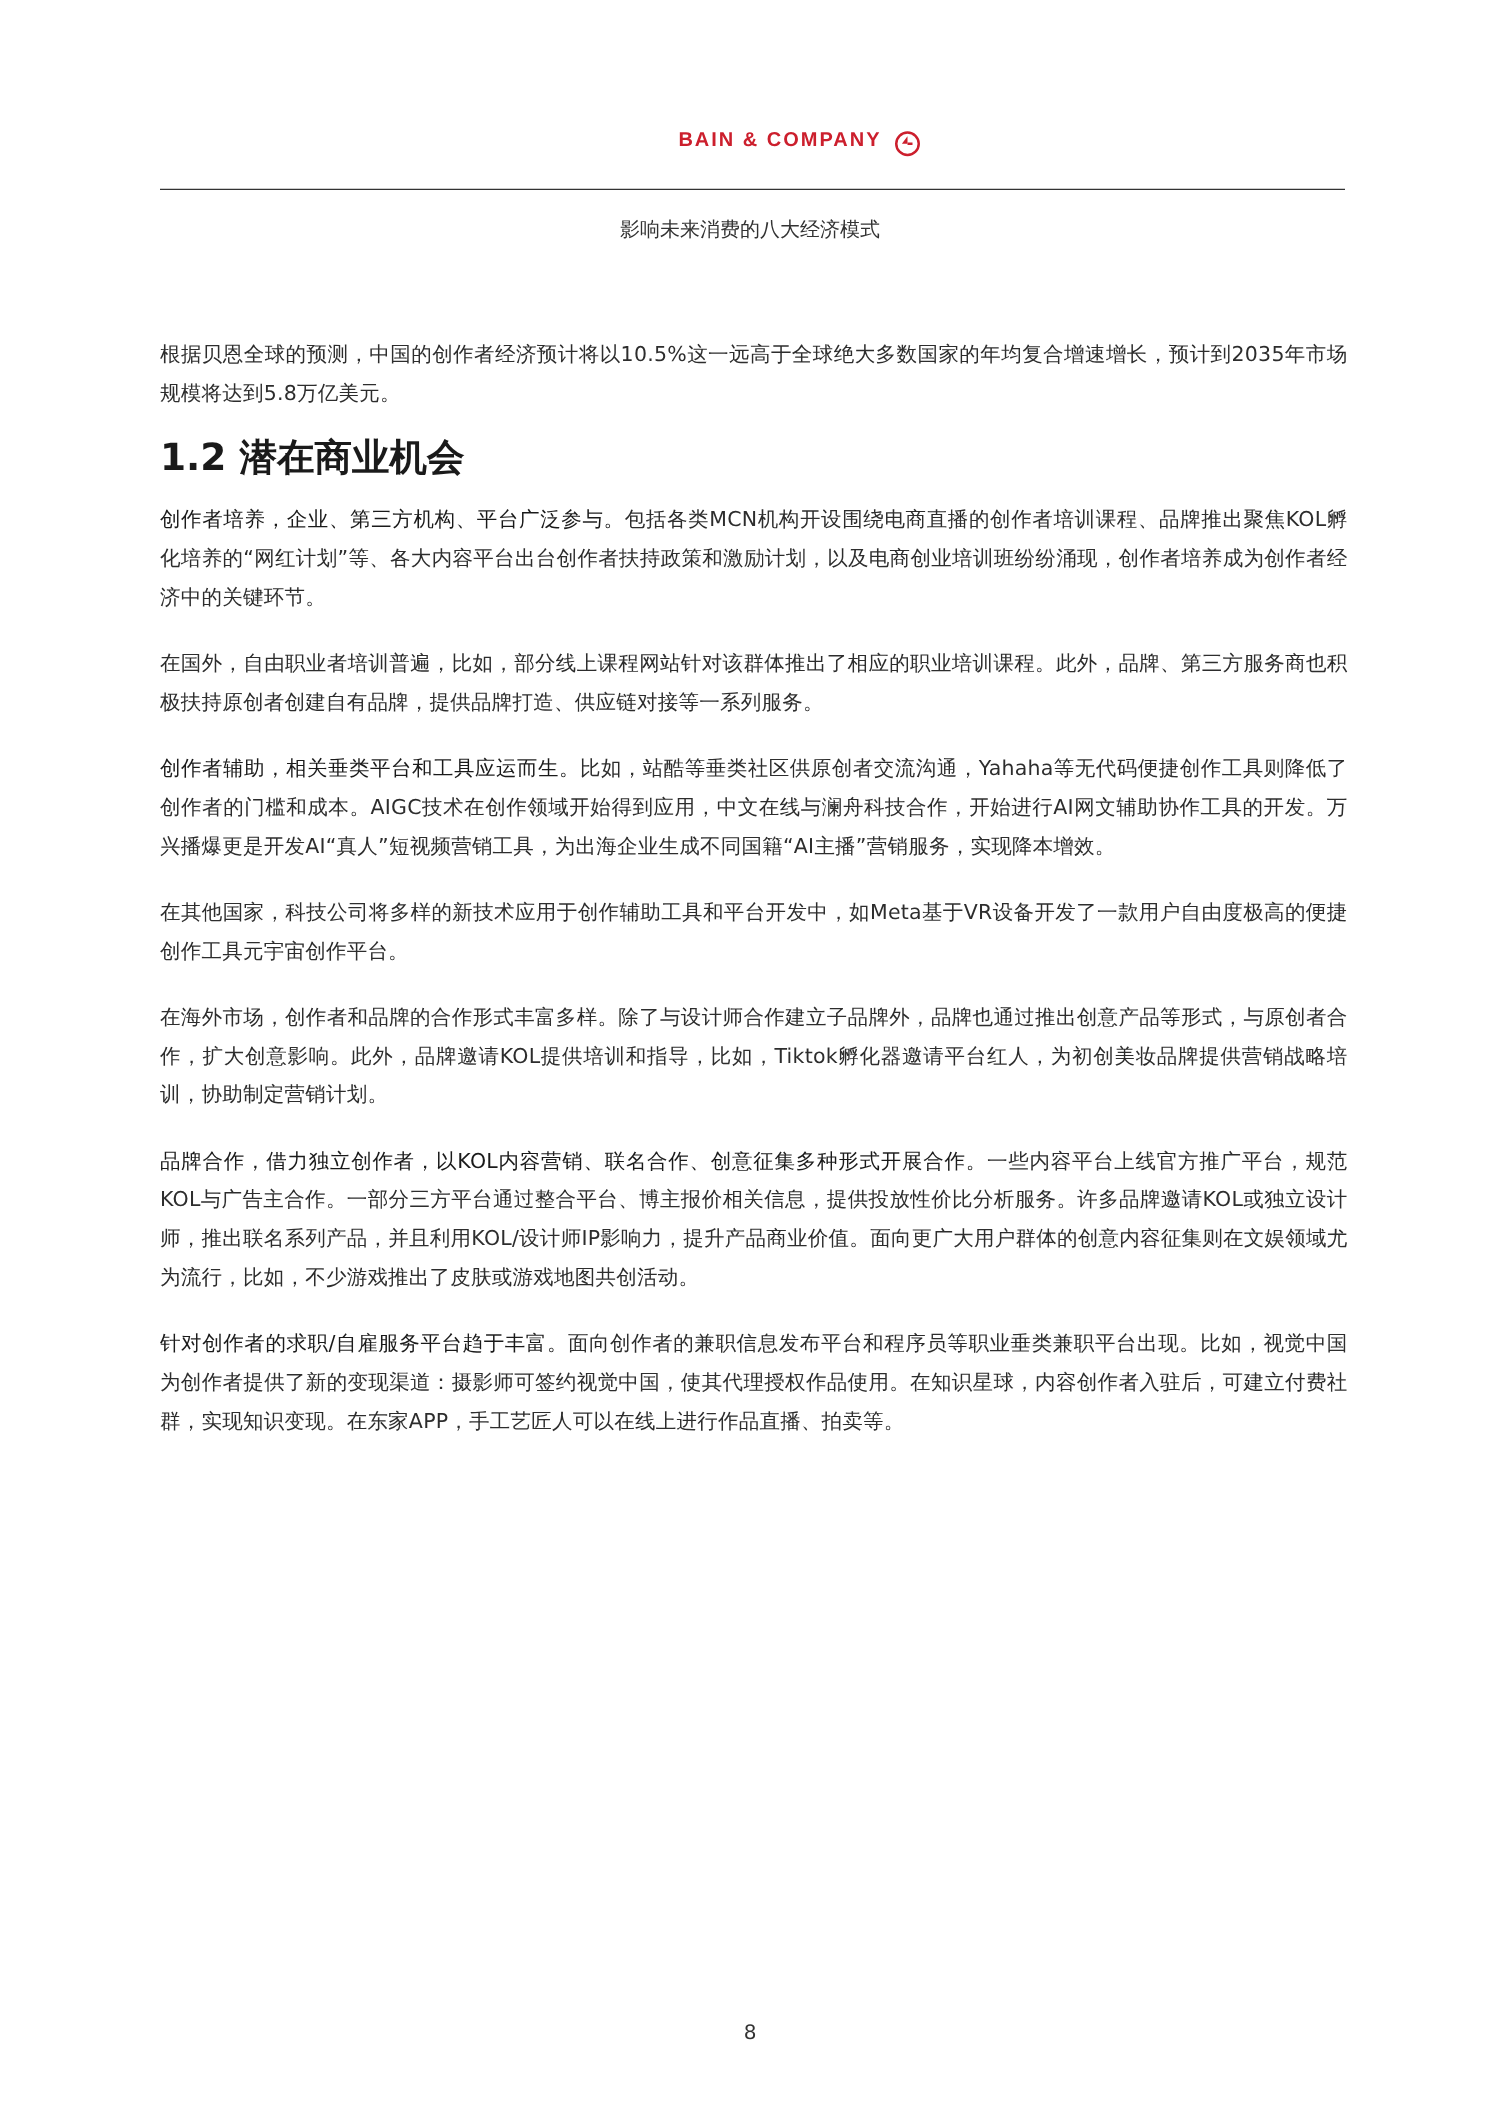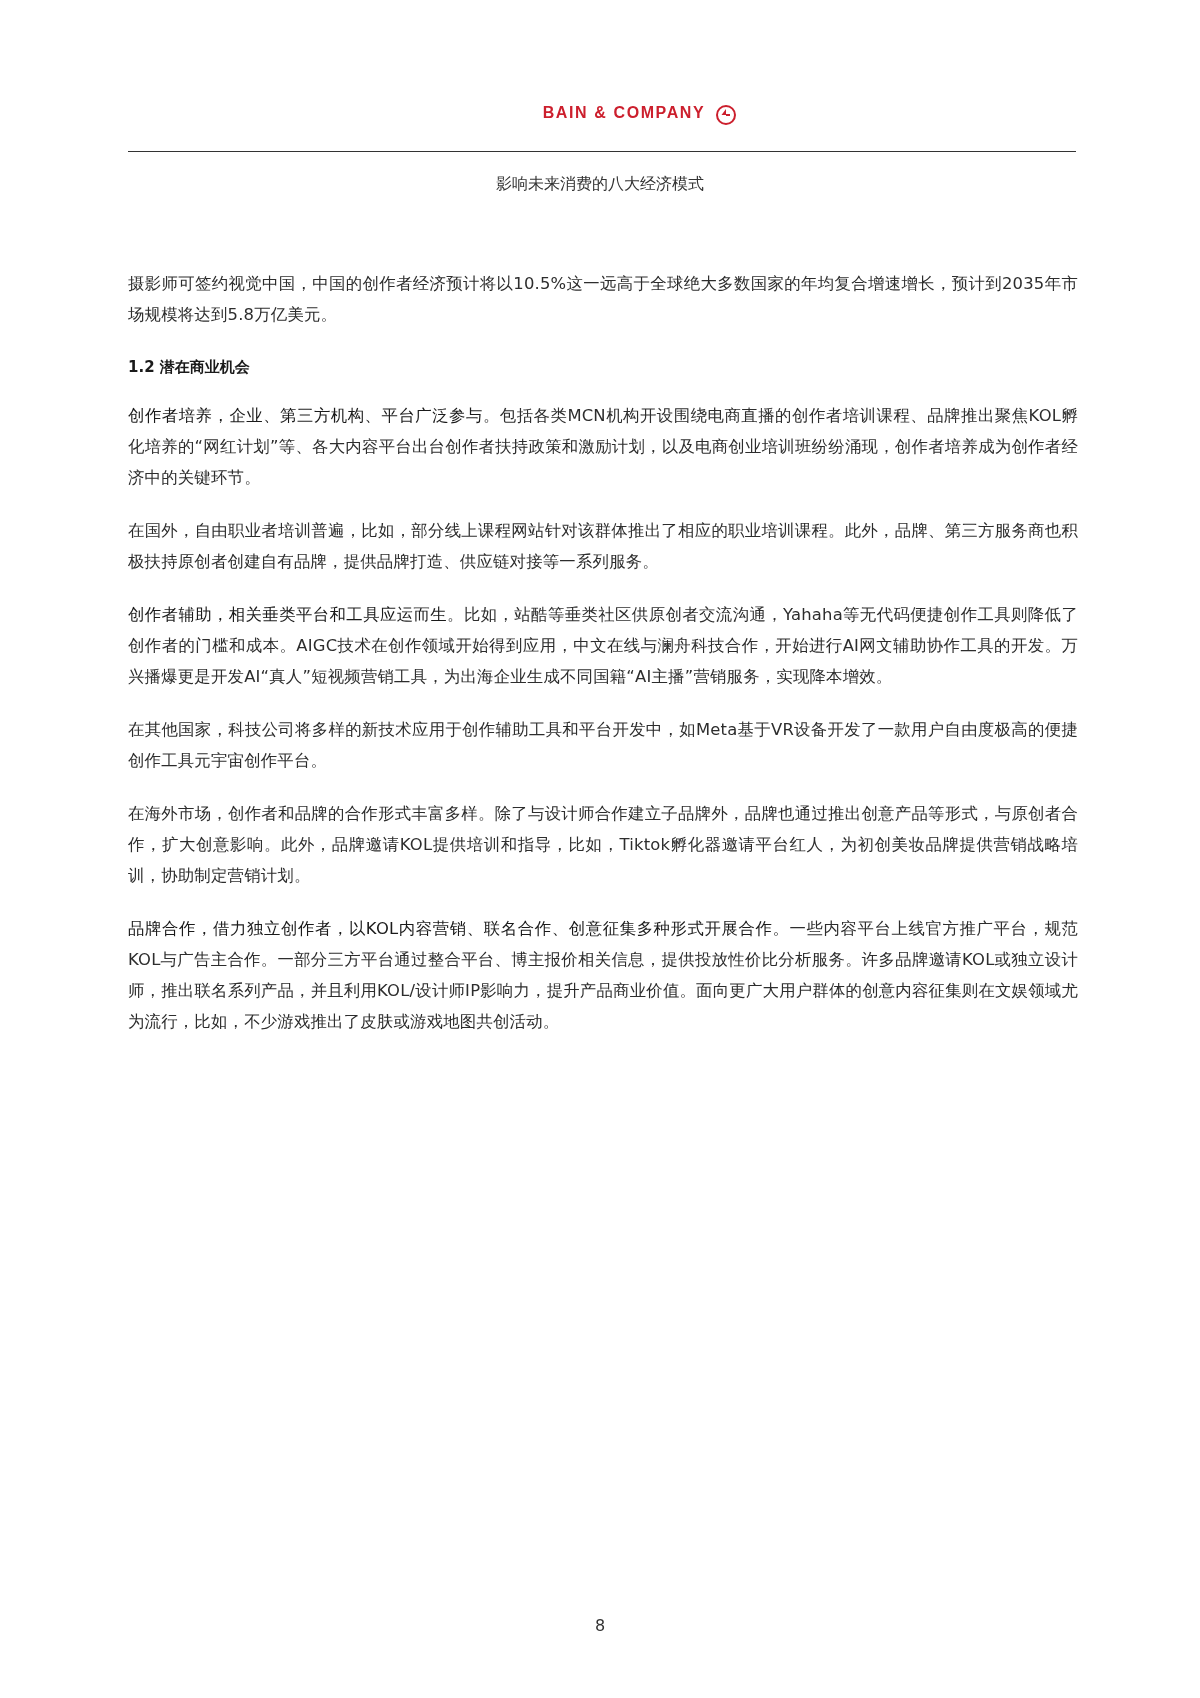--- a/index.html
+++ b/index.html
@@ -27,21 +27,21 @@
     }
     .content {
       position: absolute; top: 268px; left: 128px; width: 950px;
     }
     p.para {
       margin: 0 0 22px 0; font-size: 16.4px; line-height: 31px;
       color: #2d2d2d; text-align: justify; letter-spacing: 0.2px;
     }
     p.para b { font-weight: normal; color: #1a1a1a; }
     h2.section {
-      margin: 10px 0 18px 0; font-size: 15px; font-weight: bold;
+      margin: 10px 0 18px 0; font-size: 30px; font-weight: bold;
       color: #1a1a1a; line-height: 30px;
     }
     .page-number {
       position: absolute; top: 1616px; left: 0; width: 1200px; text-align: center;
       font-size: 16px; color: #333333;
     }
   </style>
 </head>
 <body>
 
@@ -55,21 +55,21 @@
     </svg>
   </span>
 </div>
 
 <div class="rule"></div>
 
 <div class="doc-subtitle">影响未来消费的八大经济模式</div>
 
 <div class="content">
   <p class="para">
-    <span>摄影师可签约视觉中国，中国的创作者经济预计将以10.5%这一远高于全球绝大多数国家的年均复合增速增长，预计到2035年市场规模将达到5.8万亿美元。</span>
+    <span>根据贝恩全球的预测，中国的创作者经济预计将以10.5%这一远高于全球绝大多数国家的年均复合增速增长，预计到2035年市场规模将达到5.8万亿美元。</span>
   </p>
 
   <h2 class="section">1.2 潜在商业机会</h2>
 
   <p class="para">
     <b>创作者培养，企业、第三方机构、平台广泛参与。</b><span>包括各类MCN机构开设围绕电商直播的创作者培训课程、品牌推出聚焦KOL孵化培养的“网红计划”等、各大内容平台出台创作者扶持政策和激励计划，以及电商创业培训班纷纷涌现，创作者培养成为创作者经济中的关键环节。</span>
   </p>
   <p class="para">
     <span>在国外，自由职业者培训普遍，比如，部分线上课程网站针对该群体推出了相应的职业培训课程。此外，品牌、第三方服务商也积极扶持原创者创建自有品牌，提供品牌打造、供应链对接等一系列服务。</span>
   </p>
@@ -78,15 +78,18 @@
   </p>
   <p class="para">
     <span>在其他国家，科技公司将多样的新技术应用于创作辅助工具和平台开发中，如Meta基于VR设备开发了一款用户自由度极高的便捷创作工具元宇宙创作平台。</span>
   </p>
   <p class="para">
     <span>在海外市场，创作者和品牌的合作形式丰富多样。除了与设计师合作建立子品牌外，品牌也通过推出创意产品等形式，与原创者合作，扩大创意影响。此外，品牌邀请KOL提供培训和指导，比如，Tiktok孵化器邀请平台红人，为初创美妆品牌提供营销战略培训，协助制定营销计划。</span>
   </p>
   <p class="para">
     <b>品牌合作，借力独立创作者，以KOL内容营销、联名合作、创意征集多种形式开展合作。</b><span>一些内容平台上线官方推广平台，规范KOL与广告主合作。一部分三方平台通过整合平台、博主报价相关信息，提供投放性价比分析服务。许多品牌邀请KOL或独立设计师，推出联名系列产品，并且利用KOL/设计师IP影响力，提升产品商业价值。面向更广大用户群体的创意内容征集则在文娱领域尤为流行，比如，不少游戏推出了皮肤或游戏地图共创活动。</span>
   </p>
+  <p class="para">
+    <b>针对创作者的求职/自雇服务平台趋于丰富。</b><span>面向创作者的兼职信息发布平台和程序员等职业垂类兼职平台出现。比如，视觉中国为创作者提供了新的变现渠道：摄影师可签约视觉中国，使其代理授权作品使用。在知识星球，内容创作者入驻后，可建立付费社群，实现知识变现。在东家APP，手工艺匠人可以在线上进行作品直播、拍卖等。</span>
+  </p>
 </div>
 
 <div class="page-number">8</div>
 
 </body></html>

